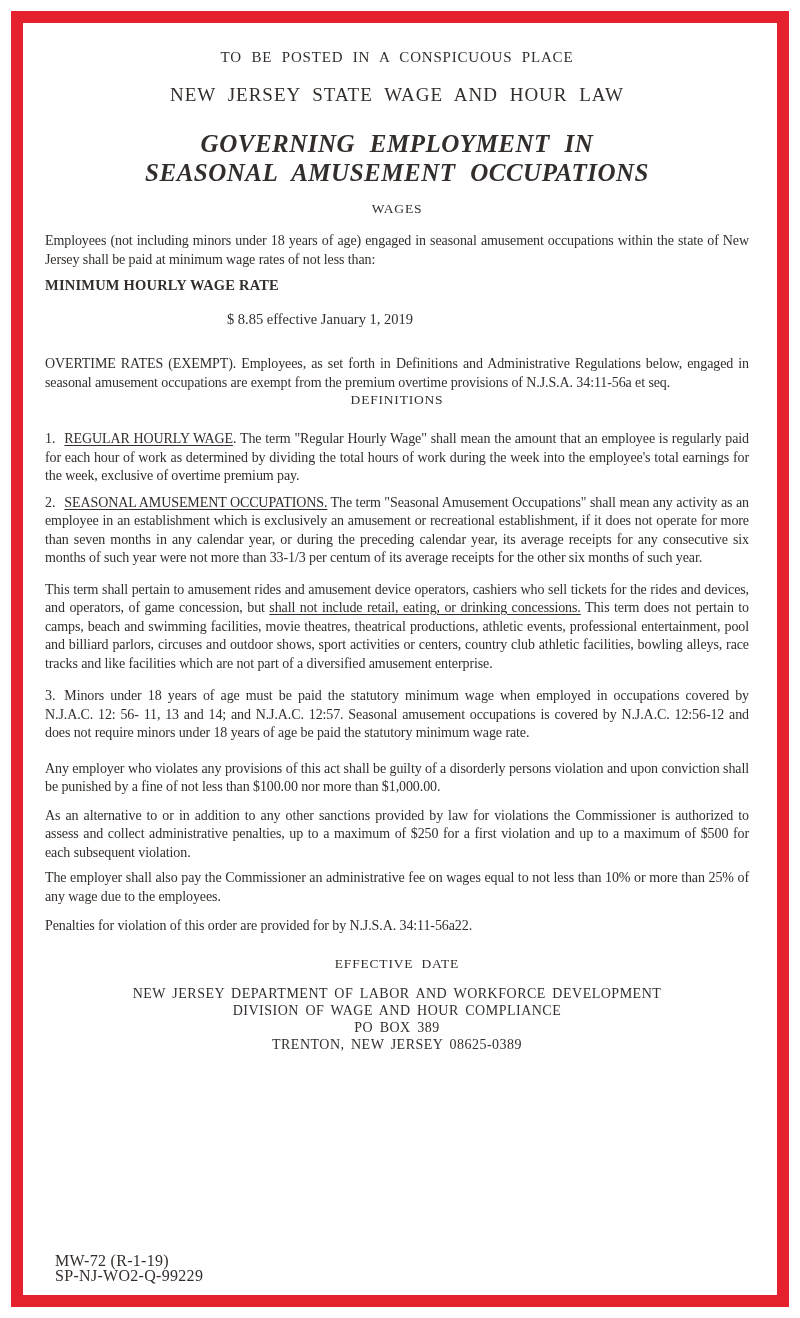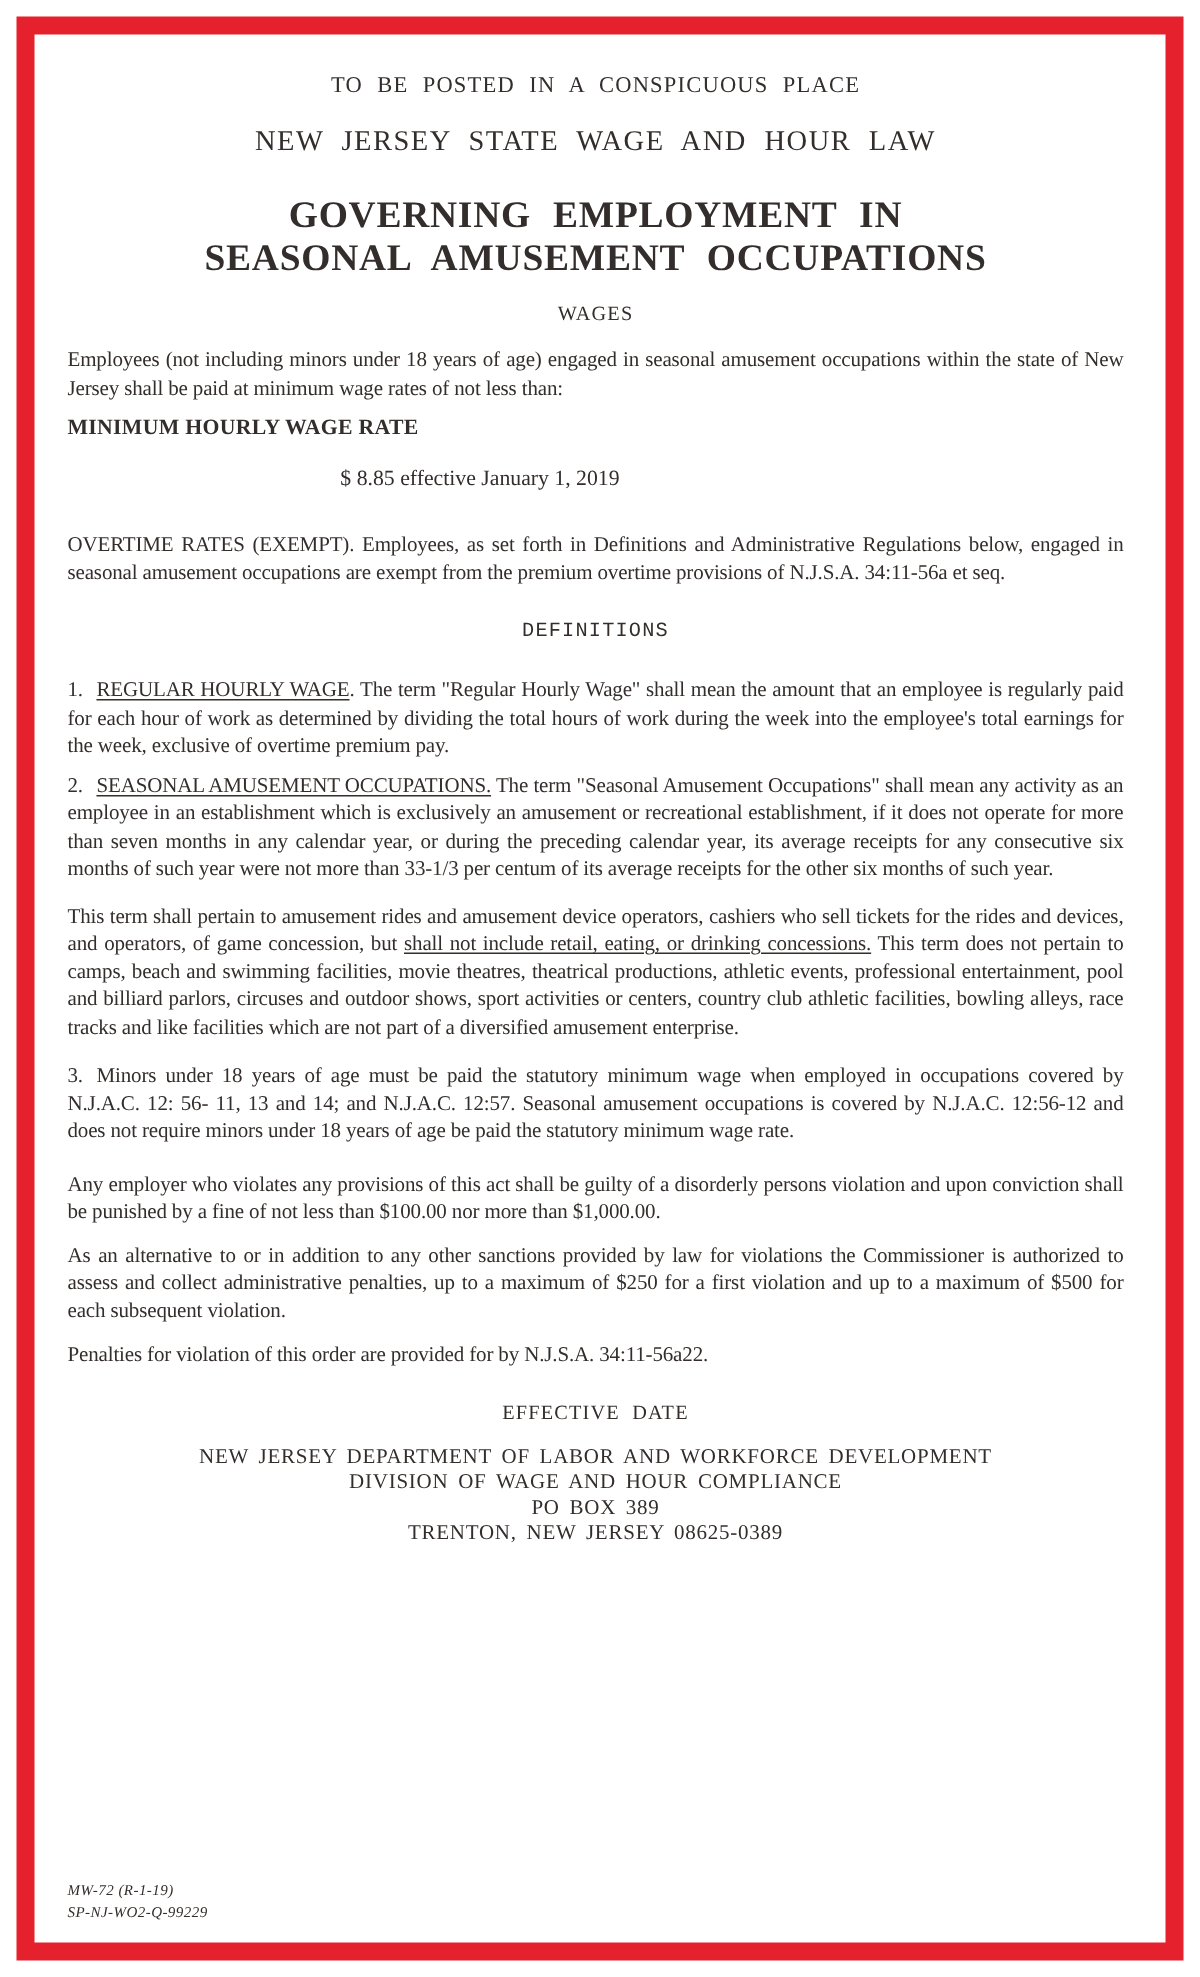--- a/index.html
+++ b/index.html
@@ -48,34 +48,35 @@
     word-spacing: 6px;
   }
   .h-main {
     margin-top: 24px;
     text-align: center;
     font-size: 25px;
     line-height: 28.5px;
     font-weight: bold;
     letter-spacing: 0.5px;
     word-spacing: 8px;
+    font-style: italic;
   }
   .sec {
     text-align: center;
     font-size: 13.5px;
     line-height: 16px;
     letter-spacing: 0.8px;
     word-spacing: 4px;
   }
   .sec-wages    { margin-top: 14px; }
   .p-intro      { margin-top: 15px; }
   .min-label    { margin-top: 7px; font-weight: bold; font-size: 14.5px; line-height: 18px; letter-spacing: 0.2px; }
   .rate-line    { margin-top: 16px; text-align: center; font-size: 14.5px; line-height: 18px; transform: translateX(-77px); }
   .p-overtime   { margin-top: 27px; }
-  .sec-def      { margin-top: 22px; font-family: Liberation Mono, monospace; }
+  .sec-def      { margin-top: 0; }
   .p-item1      { margin-top: 22px; }
   .p-item2      { margin-top: 8px; }
   .p-scope      { margin-top: 13px; }
   .p-item3      { margin-top: 14px; }
   .sec-pen      { margin-top: 13px; }
   .p-pen1       { margin-top: 17px; }
   .p-pen2       { margin-top: 10px; }
   .p-pen3       { margin-top: 7px; }
   .p-pen4       { margin-top: 11px; }
   .sec-eff      { margin-top: 20px; }
@@ -86,26 +87,25 @@
     text-align: center;
     font-size: 14px;
     line-height: 17px;
     letter-spacing: 0.5px;
     word-spacing: 2.5px;
   }
   .u { text-decoration: underline; text-underline-offset: 2px; }
   .num { margin-right: 9px; }
   .footer {
     position: absolute;
-    left: 45px;
+    left: 55px;
     top: 1253px;
-    font-size: 10px;
+    font-size: 16px;
     line-height: 15px;
     letter-spacing: 0.3px;
-    font-style: italic;
   }
 </style>
 </head>
 <body>
 
 <div class="page" style="color: rgb(51, 46, 43);">
   <div class="frame" style="border-color: rgb(228, 33, 45);"></div>
 
   <div class="content">
 
@@ -142,20 +142,21 @@
       <span>This term shall pertain to amusement rides and amusement device operators, cashiers who sell tickets for the rides and devices, and operators, of game concession, but </span><span class="u">shall not include retail, eating, or drinking concessions.</span><span> This term does not pertain to camps, beach and swimming facilities, movie theatres, theatrical productions, athletic events, professional entertainment, pool and billiard parlors, circuses and outdoor shows, sport activities or centers, country club athletic facilities, bowling alleys, race tracks and like facilities which are not part of a diversified amusement enterprise.</span>
     </p>
 
     <p class="body j p-item3">
       <span class="num">3.</span><span>Minors under 18 years of age must be paid the statutory minimum wage when employed in occupations covered by N.J.A.C. 12: 56- 11, 13 and 14; and N.J.A.C. 12:57. Seasonal amusement occupations is covered by N.J.A.C. 12:56-12 and does not require minors under 18 years of age be paid the statutory minimum wage rate.</span>
     </p>
 
 
     <p class="body j p-pen1">Any employer who violates any provisions of this act shall be guilty of a disorderly persons violation and upon conviction shall be punished by a fine of not less than $100.00 nor more than $1,000.00.</p>
     <p class="body j p-pen2">As an alternative to or in addition to any other sanctions provided by law for violations the Commissioner is authorized to assess and collect administrative penalties, up to a maximum of $250 for a first violation and up to a maximum of $500 for each subsequent violation.</p>
+    <p class="body j p-pen3">The employer shall also pay the Commissioner an administrative fee on wages equal to not less than 10% or more than 25% of any wage due to the employees.</p>
     <p class="body p-pen4">Penalties for violation of this order are provided for by N.J.S.A. 34:11-56a22.</p>
 
     <div class="sec sec-eff">EFFECTIVE DATE</div>
 
 
 
     <div class="enf-block">
       <div>NEW JERSEY DEPARTMENT OF LABOR AND WORKFORCE DEVELOPMENT</div>
       <div>DIVISION OF WAGE AND HOUR COMPLIANCE</div>
       <div>PO BOX 389</div>

